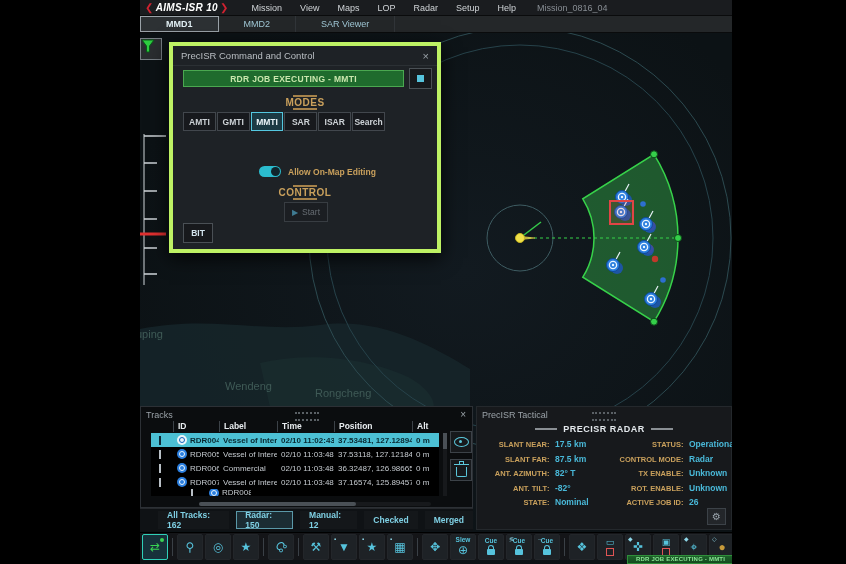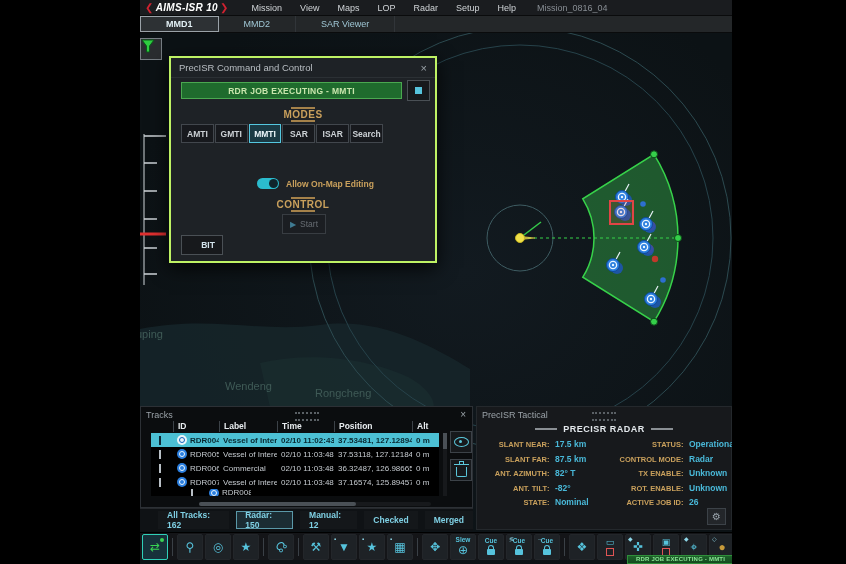--- a/index.html
+++ b/index.html
@@ -26,22 +26,22 @@
   .tab.active{background:#2d3134;border:1px solid #9aa2a8;color:#e2f0f5;font-weight:bold;}
 
   
   .map{position:absolute;left:0;top:33px;width:592px;height:531px;
        background:radial-gradient(ellipse at 55% 45%, #121a20 0%, #0c1215 75%);}
   .map svg{position:absolute;left:0;top:0;}
   .funnel-btn{position:absolute;left:0px;top:5px;width:20px;height:20px;background:#2a2d30;
               border:1px solid #767d83;display:flex;align-items:center;justify-content:center;}
 
   
-  .dialog{position:absolute;left:29px;top:56px;width:264px;height:203px;background:#1e2226;
-          border:2px solid #bef264;box-shadow:0 5px 18px rgba(0,0,0,.8);}
+  .dialog{position:absolute;left:29px;top:42px;width:264px;height:203px;background:#1e2226;
+          border:4px solid #bef264;box-shadow:0 5px 18px rgba(0,0,0,.8);}
   .dlg-title{position:absolute;left:0;top:0;right:0;height:19px;border-bottom:1px solid #2b3034;
              display:flex;align-items:center;font-size:9.5px;color:#b9bec3;padding:0 8px;}
   .dlg-close{margin-left:auto;color:#9aa2a8;font-size:11px;cursor:default;}
   .banner{position:absolute;left:10px;top:24px;width:219px;height:15px;background:#1f6b2d;
           border:1px solid #4aa850;display:flex;align-items:center;justify-content:center;
           font-size:8.5px;font-weight:bold;color:#c9e6ad;letter-spacing:.3px;}
   .stop-btn{position:absolute;left:236px;top:22px;width:21px;height:19px;background:#17191c;
             border:1px solid #4a5055;display:flex;align-items:center;justify-content:center;}
   .stop-sq{width:7px;height:7px;background:#56c3dc;}
   .sec-head{position:absolute;left:0;width:100%;display:flex;align-items:center;justify-content:center;
@@ -59,21 +59,21 @@
   .or-btn.more{margin-left:12px;}
   .toggle-row{position:absolute;left:86px;top:120px;display:flex;align-items:center;}
   .toggle{width:22px;height:11px;border-radius:6px;background:#2bbcce;position:relative;}
   .toggle::after{content:"";position:absolute;right:1px;top:1px;width:9px;height:9px;border-radius:50%;background:#10252c;}
   .toggle-lbl{margin-left:7px;font-size:8.5px;font-weight:bold;color:#c9a05c;}
   .start-btn{position:absolute;left:111px;top:156px;width:42px;height:18px;border:1px solid #383d42;
              display:flex;align-items:center;justify-content:center;font-size:8.5px;color:#676d73;background:#1b1e22;}
   .start-btn .tri{color:#3f7b92;font-size:8px;margin-right:4px;}
   .bit-btn{position:absolute;left:10px;top:177px;width:28px;height:18px;border:1px solid #4a5055;
            background:#17191c;display:flex;align-items:center;justify-content:center;
-           font-size:8.5px;font-weight:bold;color:#d3e4ec;padding-left:12px;}
+           font-size:8.5px;font-weight:bold;color:#d3e4ec;}
 
   
   .tracks{position:absolute;left:0;top:406px;width:333px;height:102px;background:#0b0d0f;border:1px solid #2c3035;box-sizing:border-box;}
   .pnl-title{position:absolute;left:5px;top:3px;font-size:9px;color:#9aa2a8;}
   .drag-dots{position:absolute;left:50%;top:5px;transform:translateX(-50%);width:24px;height:5px;
              border-top:2px dotted #5a6065;border-bottom:2px dotted #5a6065;}
   .pnl-close{position:absolute;right:6px;top:2px;font-size:10px;color:#9aa2a8;}
   .tgrid{display:grid;grid-template-columns:22px 46px 58px 57px 78px 27px;align-items:center;}
   .thead{position:absolute;left:10px;top:13px;width:288px;height:13px;font-size:8.5px;font-weight:bold;color:#e8ecef;}
   .thead .hc{padding-left:4px;border-left:1px solid #3c4248;line-height:11px;}

